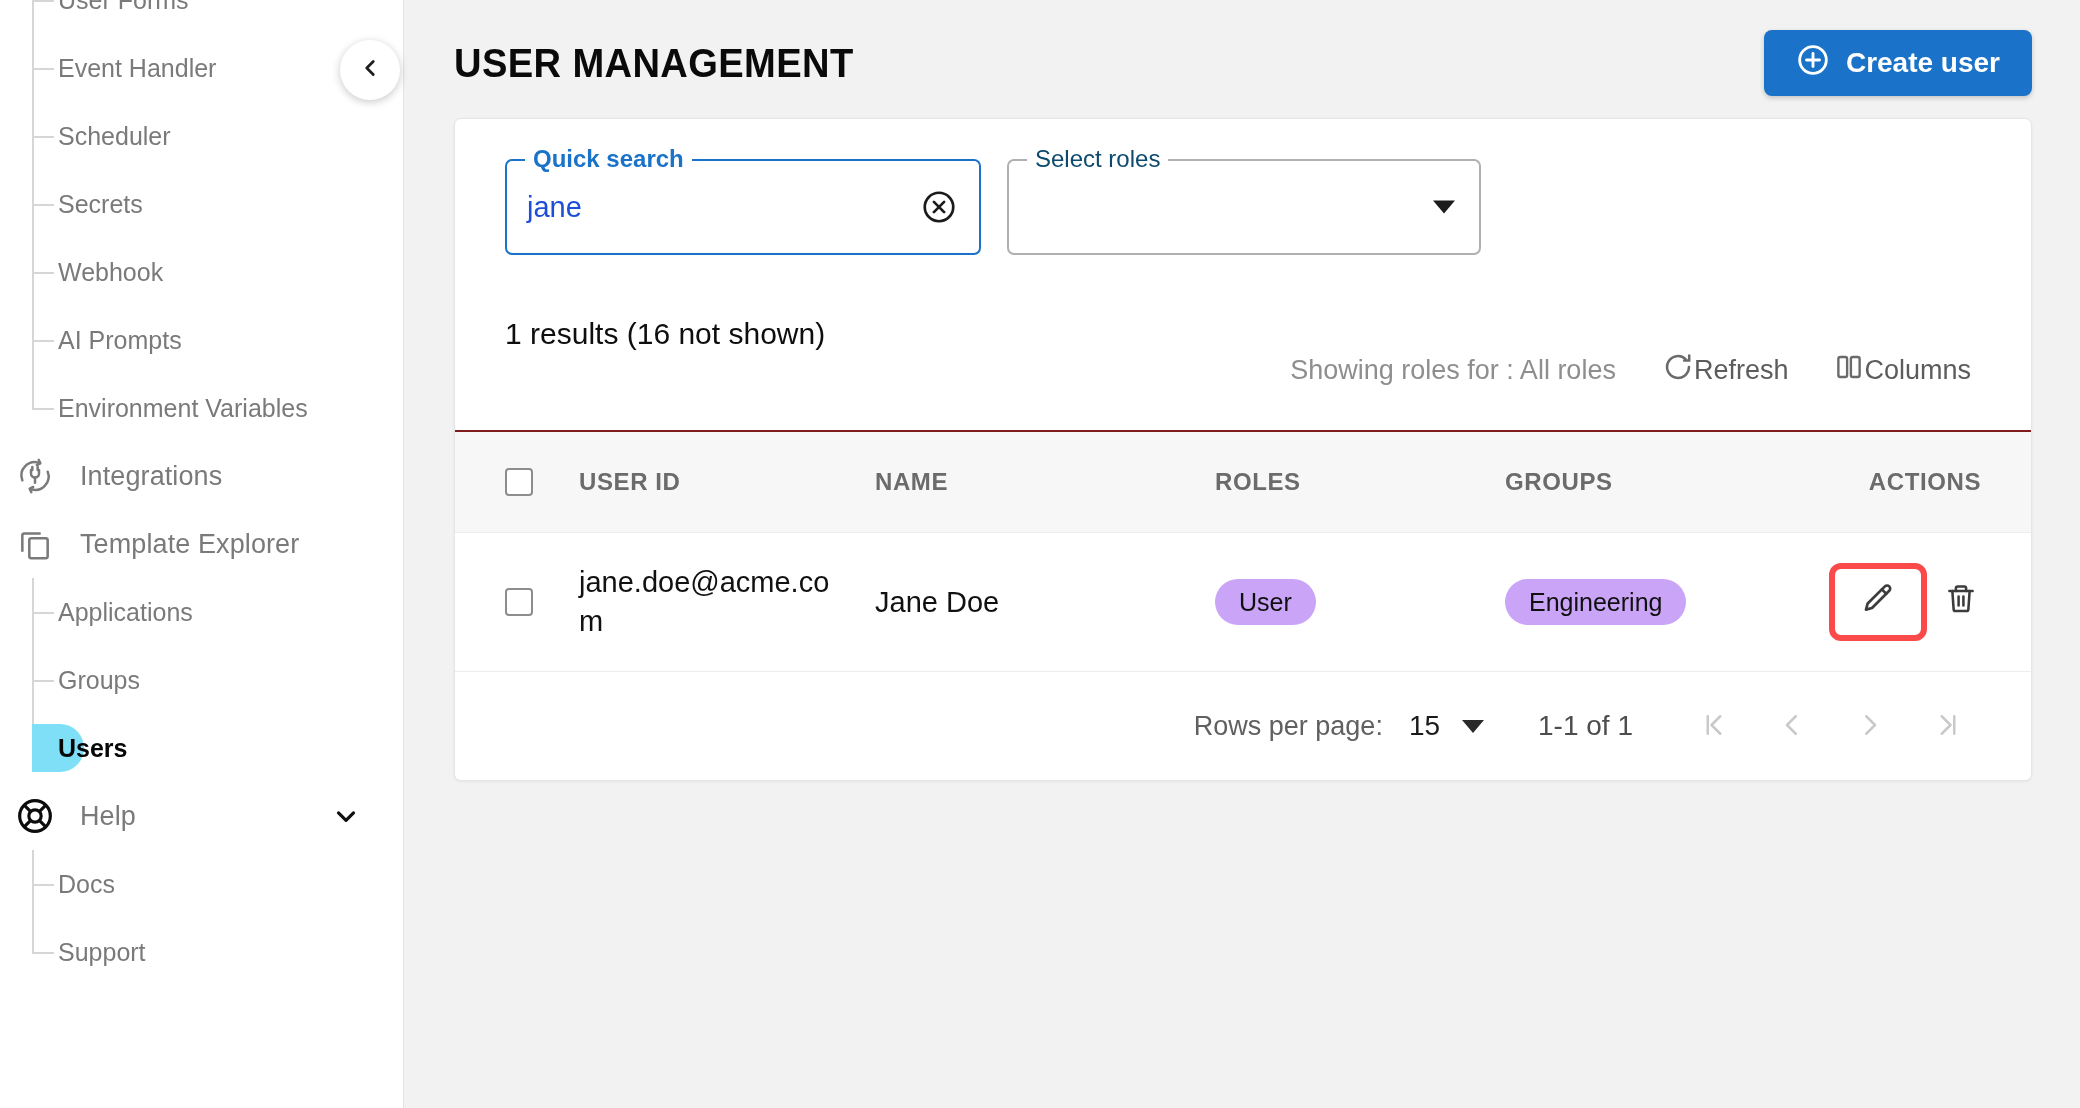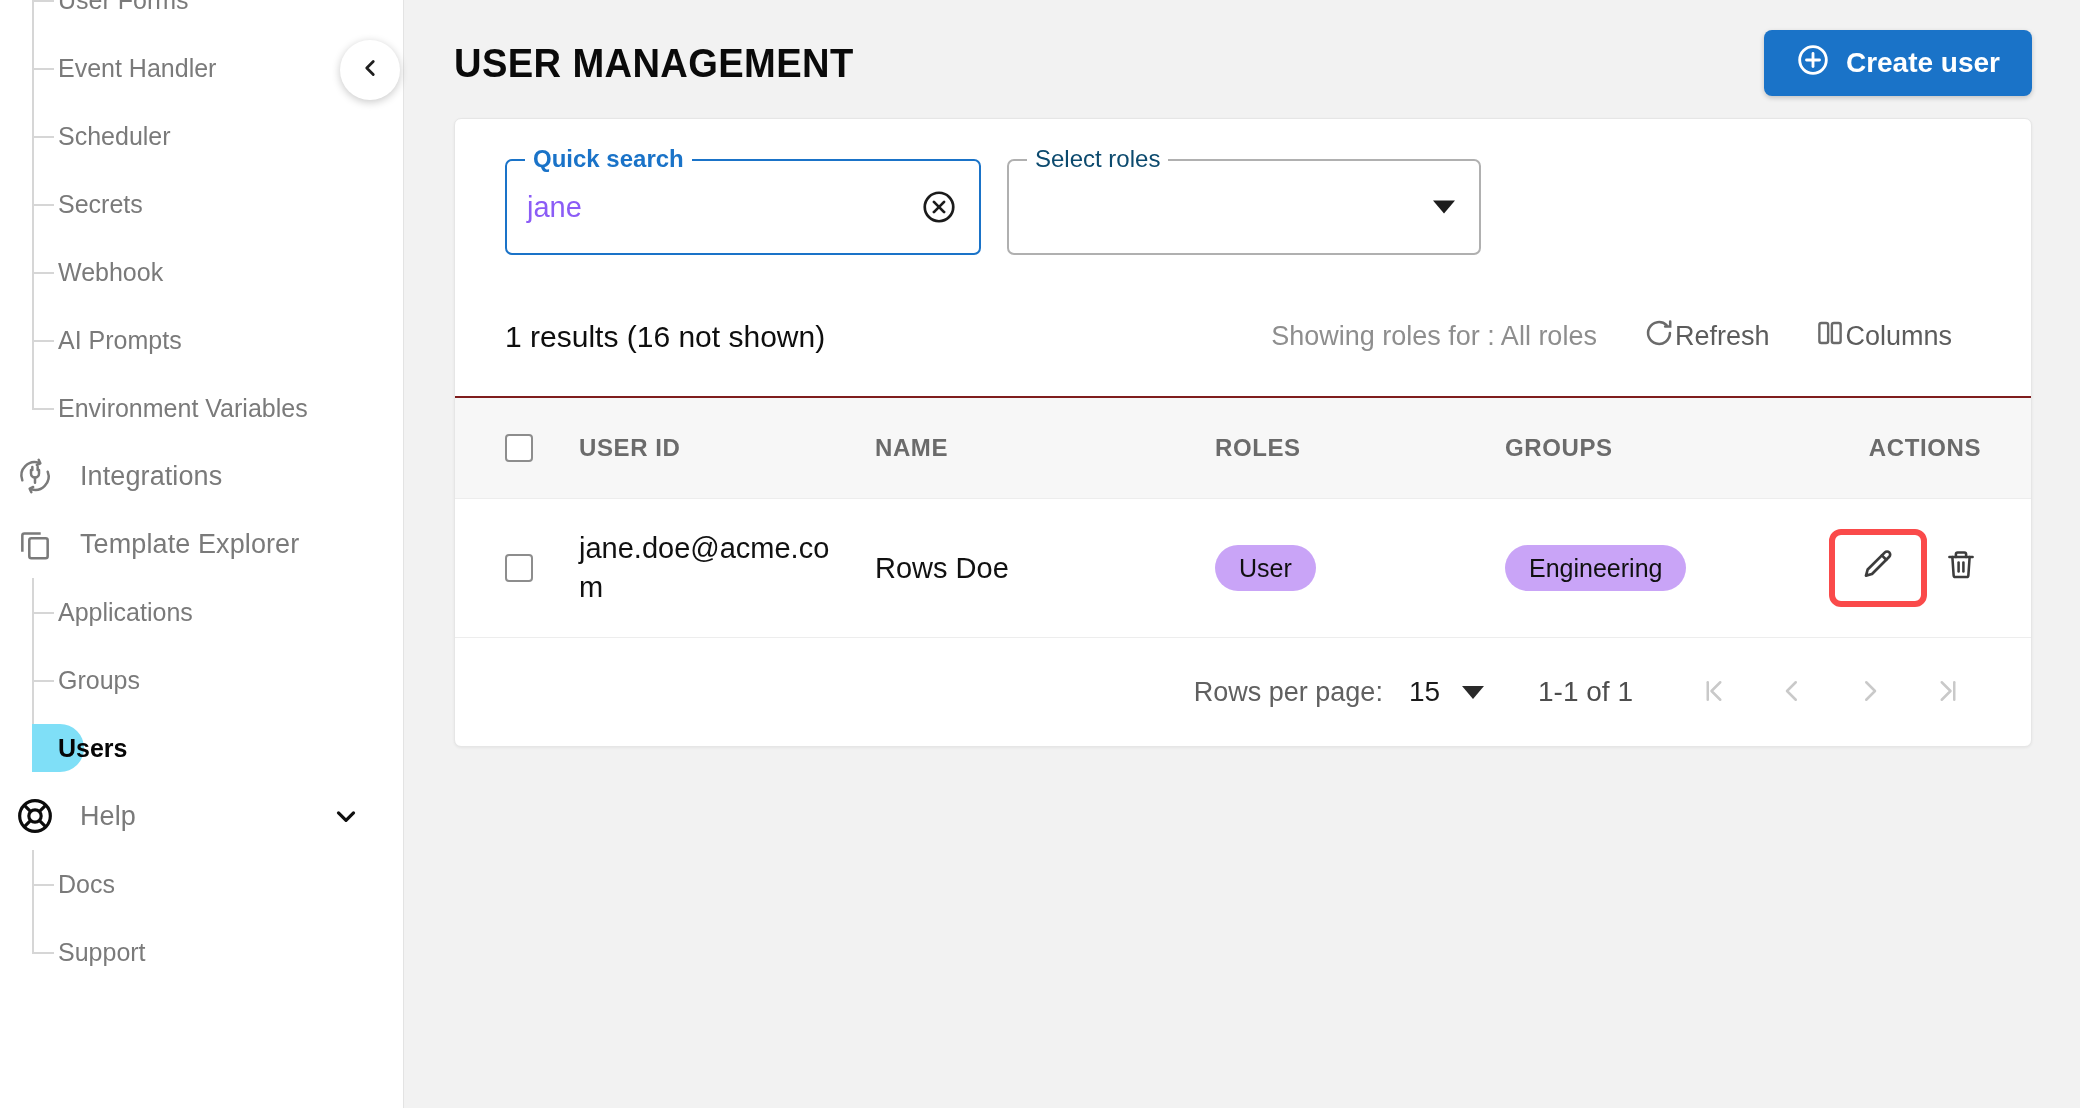--- a/index.html
+++ b/index.html
@@ -152,43 +152,44 @@
   .mui-field .legend {
     position: absolute; top: -14px; left: 20px;
     background: #fff; padding: 0 8px;
     font-size: 24px; color: #0c4a6e;
     z-index: 2;
   }
   .mui-field.focused .legend { color: #1a73c8; font-weight: 700; }
   .mui-field .value {
     position: absolute; left: 22px; top: 50%;
     transform: translateY(-50%);
-    font-size: 29px; color: #8b5cf6;
+    font-size: 29px; color: #1d4ed8;
   }
   #quick-search { width: 476px; }
   #select-roles { width: 474px; }
   .clear-btn {
     position: absolute; right: 24px; top: 50%;
     transform: translateY(-50%); cursor: pointer;
     display: flex;
   }
   .sel-caret {
     position: absolute; right: 26px; top: 50%;
     transform: translateY(-50%);
     width: 0; height: 0;
     border-left: 11px solid transparent;
     border-right: 11px solid transparent;
     border-top: 13px solid #1c1c1c;
     cursor: pointer;
   }
 
   
   #toolbar {
-    display: flex; align-items: center;
-    padding: 62px 79px 40px 50px;
+    display: flex; 
+    padding: 62px 60px 40px 50px;
+    flex-direction: column;
   }
   #results-count { font-size: 30px; color: #0e0e0e; }
   #toolbar-right {
     margin-left: auto; display: flex; align-items: center; gap: 46px;
   }
   #showing-roles { font-size: 27px; color: #8e8e8e; }
   .tb-btn {
     display: flex; align-items: center; 
     font-size: 27px; font-weight: 400; color: #5c5c5c;
     cursor: pointer; background: none; border: none;
@@ -446,21 +447,21 @@
             <th class="c-groups">GROUPS</th>
             <th class="c-act">ACTIONS</th>
           </tr>
         </thead>
         <tbody id="table-body">
             <tr>
               <td class="c-chk">
                 <span class="chk"></span>
               </td>
               <td class="c-uid">jane.doe@acme.com</td>
-              <td class="c-name">Rows Doe</td>
+              <td class="c-name">Jane Doe</td>
               <td class="c-roles"><span class="chip">User</span></td>
               <td class="c-groups"><span class="chip">Engineering</span></td>
               <td class="c-act">
                 <span class="act-wrap">
                   <span id="edit-highlight">
                <span class="icon-btn">
                  <span><svg width="36" height="36" viewBox="0 0 24 24" fill="none" stroke="#3c3c3c" stroke-width="1.8" stroke-linecap="round" stroke-linejoin="round">
       <path d="M16.6 3.6a2 2 0 0 1 2.9 2.9L8 18l-4 1.1L5.1 15z"></path>
                           <line x1="14.6" y1="5.6" x2="17.5" y2="8.5"></line>
                         </svg></span>

